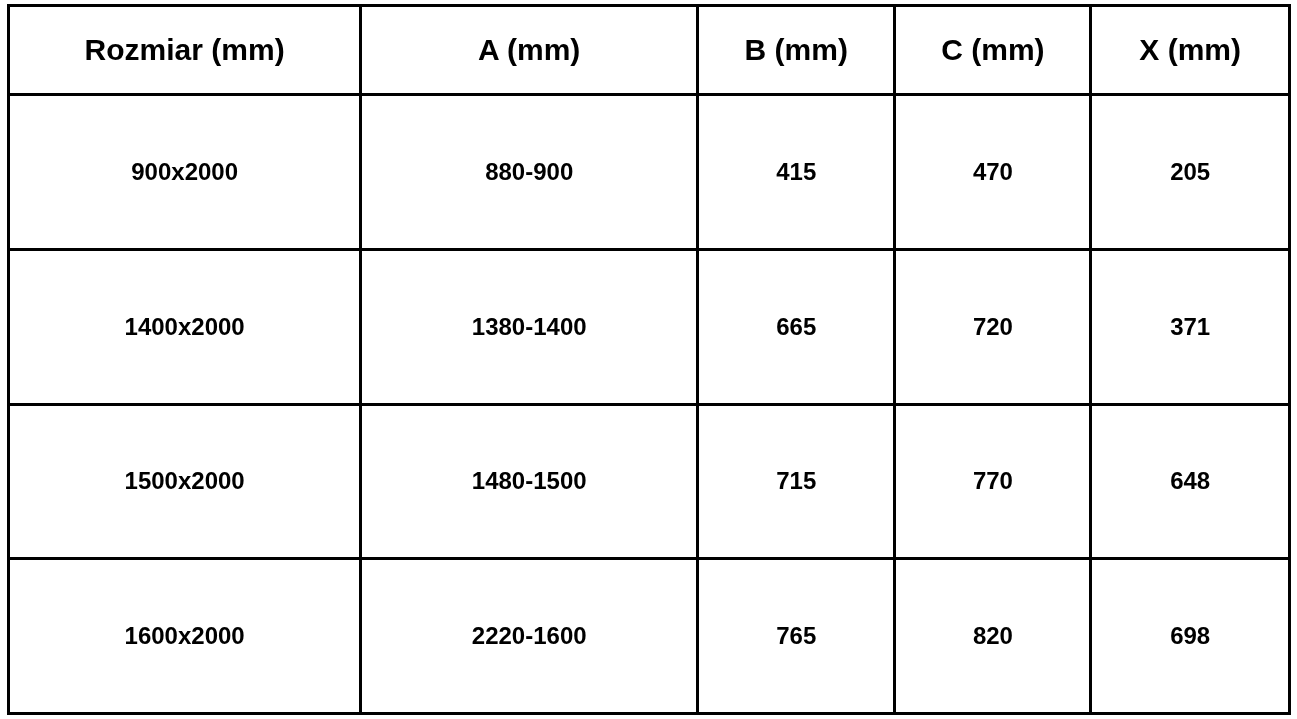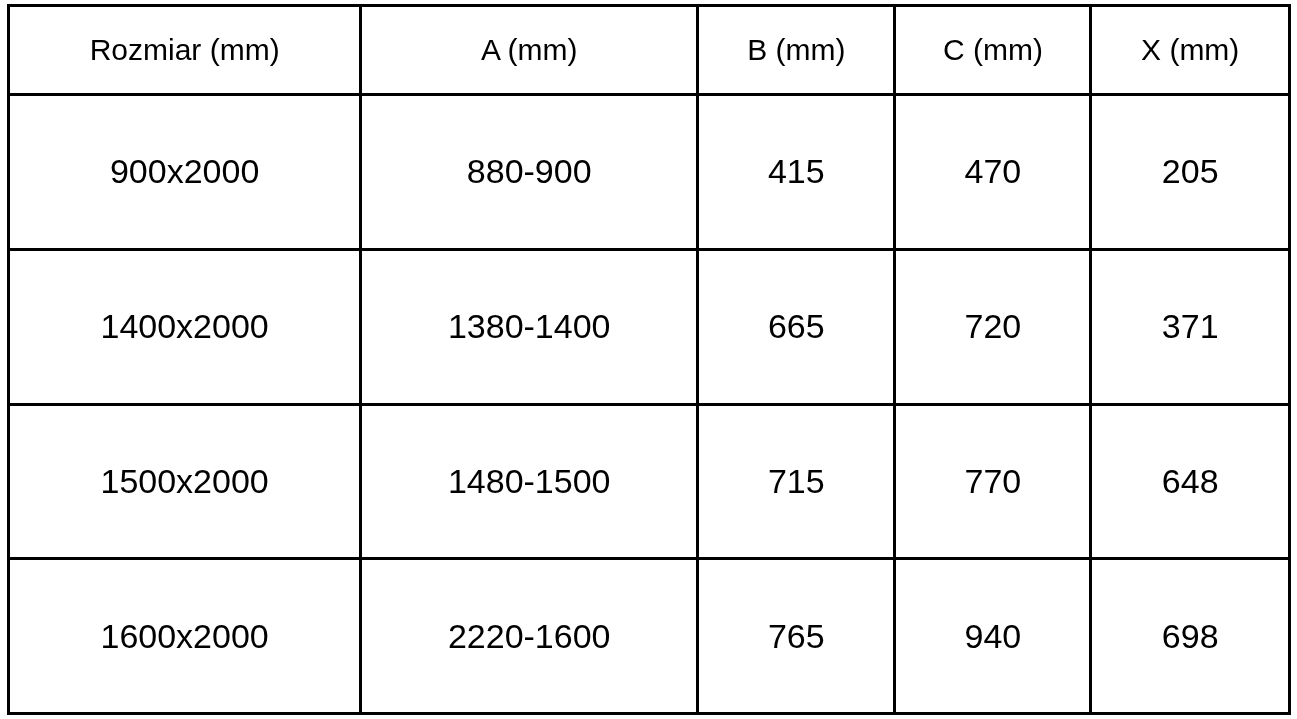--- a/index.html
+++ b/index.html
@@ -30,26 +30,26 @@
     border: 3px solid #000000;
     text-align: center;
     vertical-align: middle;
     color: #000000;
     padding: 0;
     overflow: hidden;
     white-space: nowrap;
   }
   table.spec-table th {
     font-size: 30px;
-    font-weight: normal;
+    font-weight: bold;
     height: 86px;
   }
   table.spec-table td {
-    font-size: 34px;
-    font-weight: normal;
+    font-size: 24px;
+    font-weight: bold;
   }
   col.c0 { width: 27.5%; }
   col.c1 { width: 26.3%; }
   col.c2 { width: 15.4%; }
   col.c3 { width: 15.3%; }
   col.c4 { width: 15.5%; }
 </style>
 </head>
 <body>
 
@@ -90,18 +90,18 @@
         <td>1500x2000</td>
         <td>1480-1500</td>
         <td>715</td>
         <td>770</td>
         <td>648</td>
       </tr>
       <tr>
         <td>1600x2000</td>
         <td>2220-1600</td>
         <td>765</td>
-        <td>940</td>
+        <td>820</td>
         <td>698</td>
       </tr>
     </tbody>
   </table>
 </div>
 
 </body></html>

